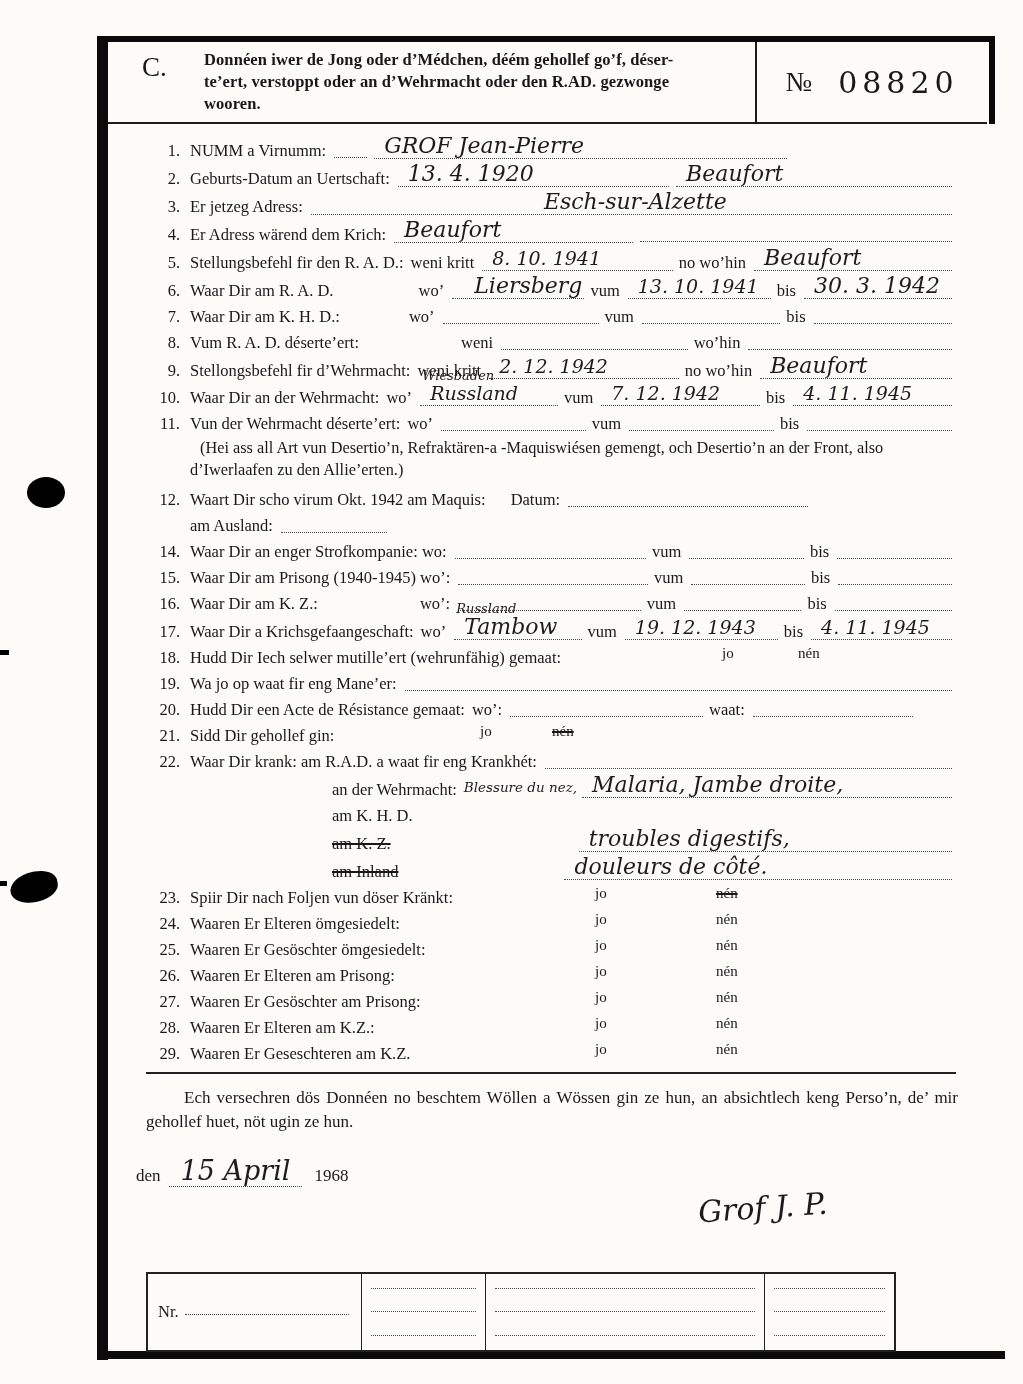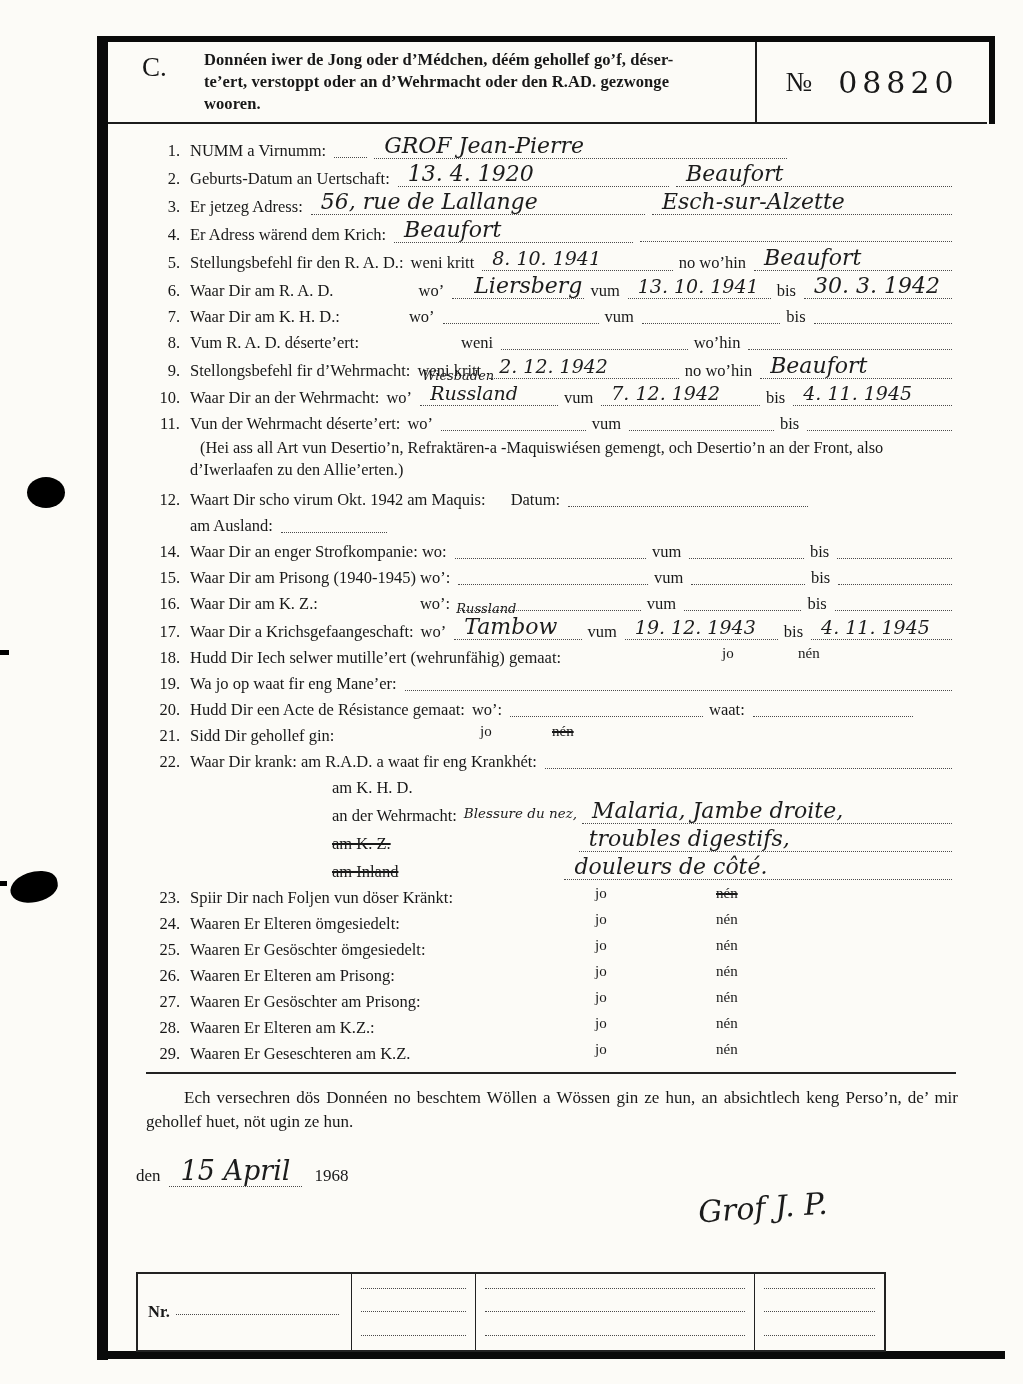--- a/index.html
+++ b/index.html
@@ -39,21 +39,21 @@
   .sep{position:absolute;left:146px;top:1072px;width:810px;border-top:2px solid #222;}
   .declaration{position:absolute;left:146px;top:1086px;width:812px;font-size:17px;line-height:24px;text-align:justify;text-indent:38px;}
 
   .dateline{position:absolute;left:128px;top:1156px;display:flex;align-items:flex-end;font-size:17px;line-height:22px;}
   .hand-xl{font-size:27px;line-height:30px;}
   .date-place,.date-date{border-bottom:1.6px dotted #4a4a4a;padding:0 12px;}
   .date-den{margin:0 8px;}
   .date-year{margin-left:12px;text-align:right;}
   .signature{position:absolute;left:698px;top:1190px;font-family:"DejaVu Serif",serif;font-style:italic;font-size:30px;transform:rotate(-4deg);color:#1b1b1b;}
 
-  .btable{position:absolute;left:136px;top:1272px;width:746px;height:76px;border:2px solid #222;display:flex;background:#fcfbf7;font-weight:bold;}
+  .btable{position:absolute;left:146px;top:1272px;width:746px;height:76px;border:2px solid #222;display:flex;background:#fcfbf7;}
   .tbl-first{flex:0 0 193px;display:flex;align-items:center;padding:0 10px;font-size:16.5px;}
   .tbl-first .dots{height:12px;margin:0 2px 8px 6px;}
   .tbl-col{border-left:1.8px solid #222;display:flex;flex-direction:column;justify-content:space-around;padding:3px 0;}
   .col2{flex:0 0 123px;}
   .col3{flex:0 0 278px;}
   .col4{flex:1;}
   .tbl-dotline{border-bottom:1.6px dotted #4a4a4a;height:0;margin:0 9px;}
 
   .blot1{position:absolute;left:27px;top:477px;width:38px;height:31px;background:#000;border-radius:50%;}
   .blot2{position:absolute;left:10px;top:872px;width:48px;height:30px;background:#000;border-radius:55% 45% 50% 50%;transform:rotate(-12deg);}
@@ -96,22 +96,21 @@
       </div>
       <div class="row">
         <span class="no">2.</span>
         <span class="lbl">Geburts-Datum an Uertschaft:</span>
         <span class="hand hand-lg fill" style="flex-grow: 0.8;"><span>13. 4. 1920</span></span>
         <span class="hand hand-lg fill" style="flex-grow: 1;"><span>Beaufort</span></span>
       </div>
       <div class="row">
         <span class="no">3.</span>
         <span class="lbl">Er jetzeg Adress:</span>
-        <span class="hand hand-lg fill" style="flex-grow: 1;"><span>56, rue de Lallange</span></span>
-        <span class="hand hand-lg fill" style="flex-grow: 1;"><span>Esch-sur-Alzette</span></span>
+        <span class="hand hand-lg fill" style="flex-grow: 1; text-align: center;"><span>Esch-sur-Alzette</span></span>
       </div>
       <div class="row">
         <span class="no">4.</span>
         <span class="lbl">Er Adress wärend dem Krich:</span>
         <span class="hand hand-lg fill" style="flex-grow: 0.5;"><span>Beaufort</span></span>
         <span class="dots" style="flex-grow: 1.2;"></span>
       </div>
       <div class="row">
         <span class="no">5.</span>
         <span class="lbl">Stellungsbefehl fir den R. A. D.:</span>
@@ -259,27 +258,27 @@
         <span class="absv" style="left: 334px;">jo</span>
         <span class="absv struckhand" style="left: 406px;">nén</span>
       </div>
       <div class="row">
         <span class="no">22.</span>
         <span class="lbl">Waar Dir krank: am R.A.D. a waat fir eng Krankhét:</span>
         <span class="dots" style="flex-grow: 1;"></span>
       </div>
       <div class="row sub22">
         <span class="no"></span>
-        <span class="lbl">am K. H. D.</span>
-      </div>
-      <div class="row sub22">
-        <span class="no"></span>
         <span class="lbl">an der Wehrmacht:</span>
         <span class="hand hand-sm"><span>Blessure du nez,</span></span>
         <span class="hand hand-lg fill" style="flex-grow: 1;"><span>Malaria, Jambe droite,</span></span>
+      </div>
+      <div class="row sub22">
+        <span class="no"></span>
+        <span class="lbl">am K. H. D.</span>
       </div>
       <div class="row sub22">
         <span class="no"></span>
         <span class="lbl struck">am K. Z.</span>
         <span class="gapp" style="flex: 0 0 180px;"></span>
         <span class="hand hand-lg fill" style="flex-grow: 1;"><span>troubles digestifs,</span></span>
       </div>
       <div class="row sub22">
         <span class="no"></span>
         <span class="lbl struck">am Inland</span>

